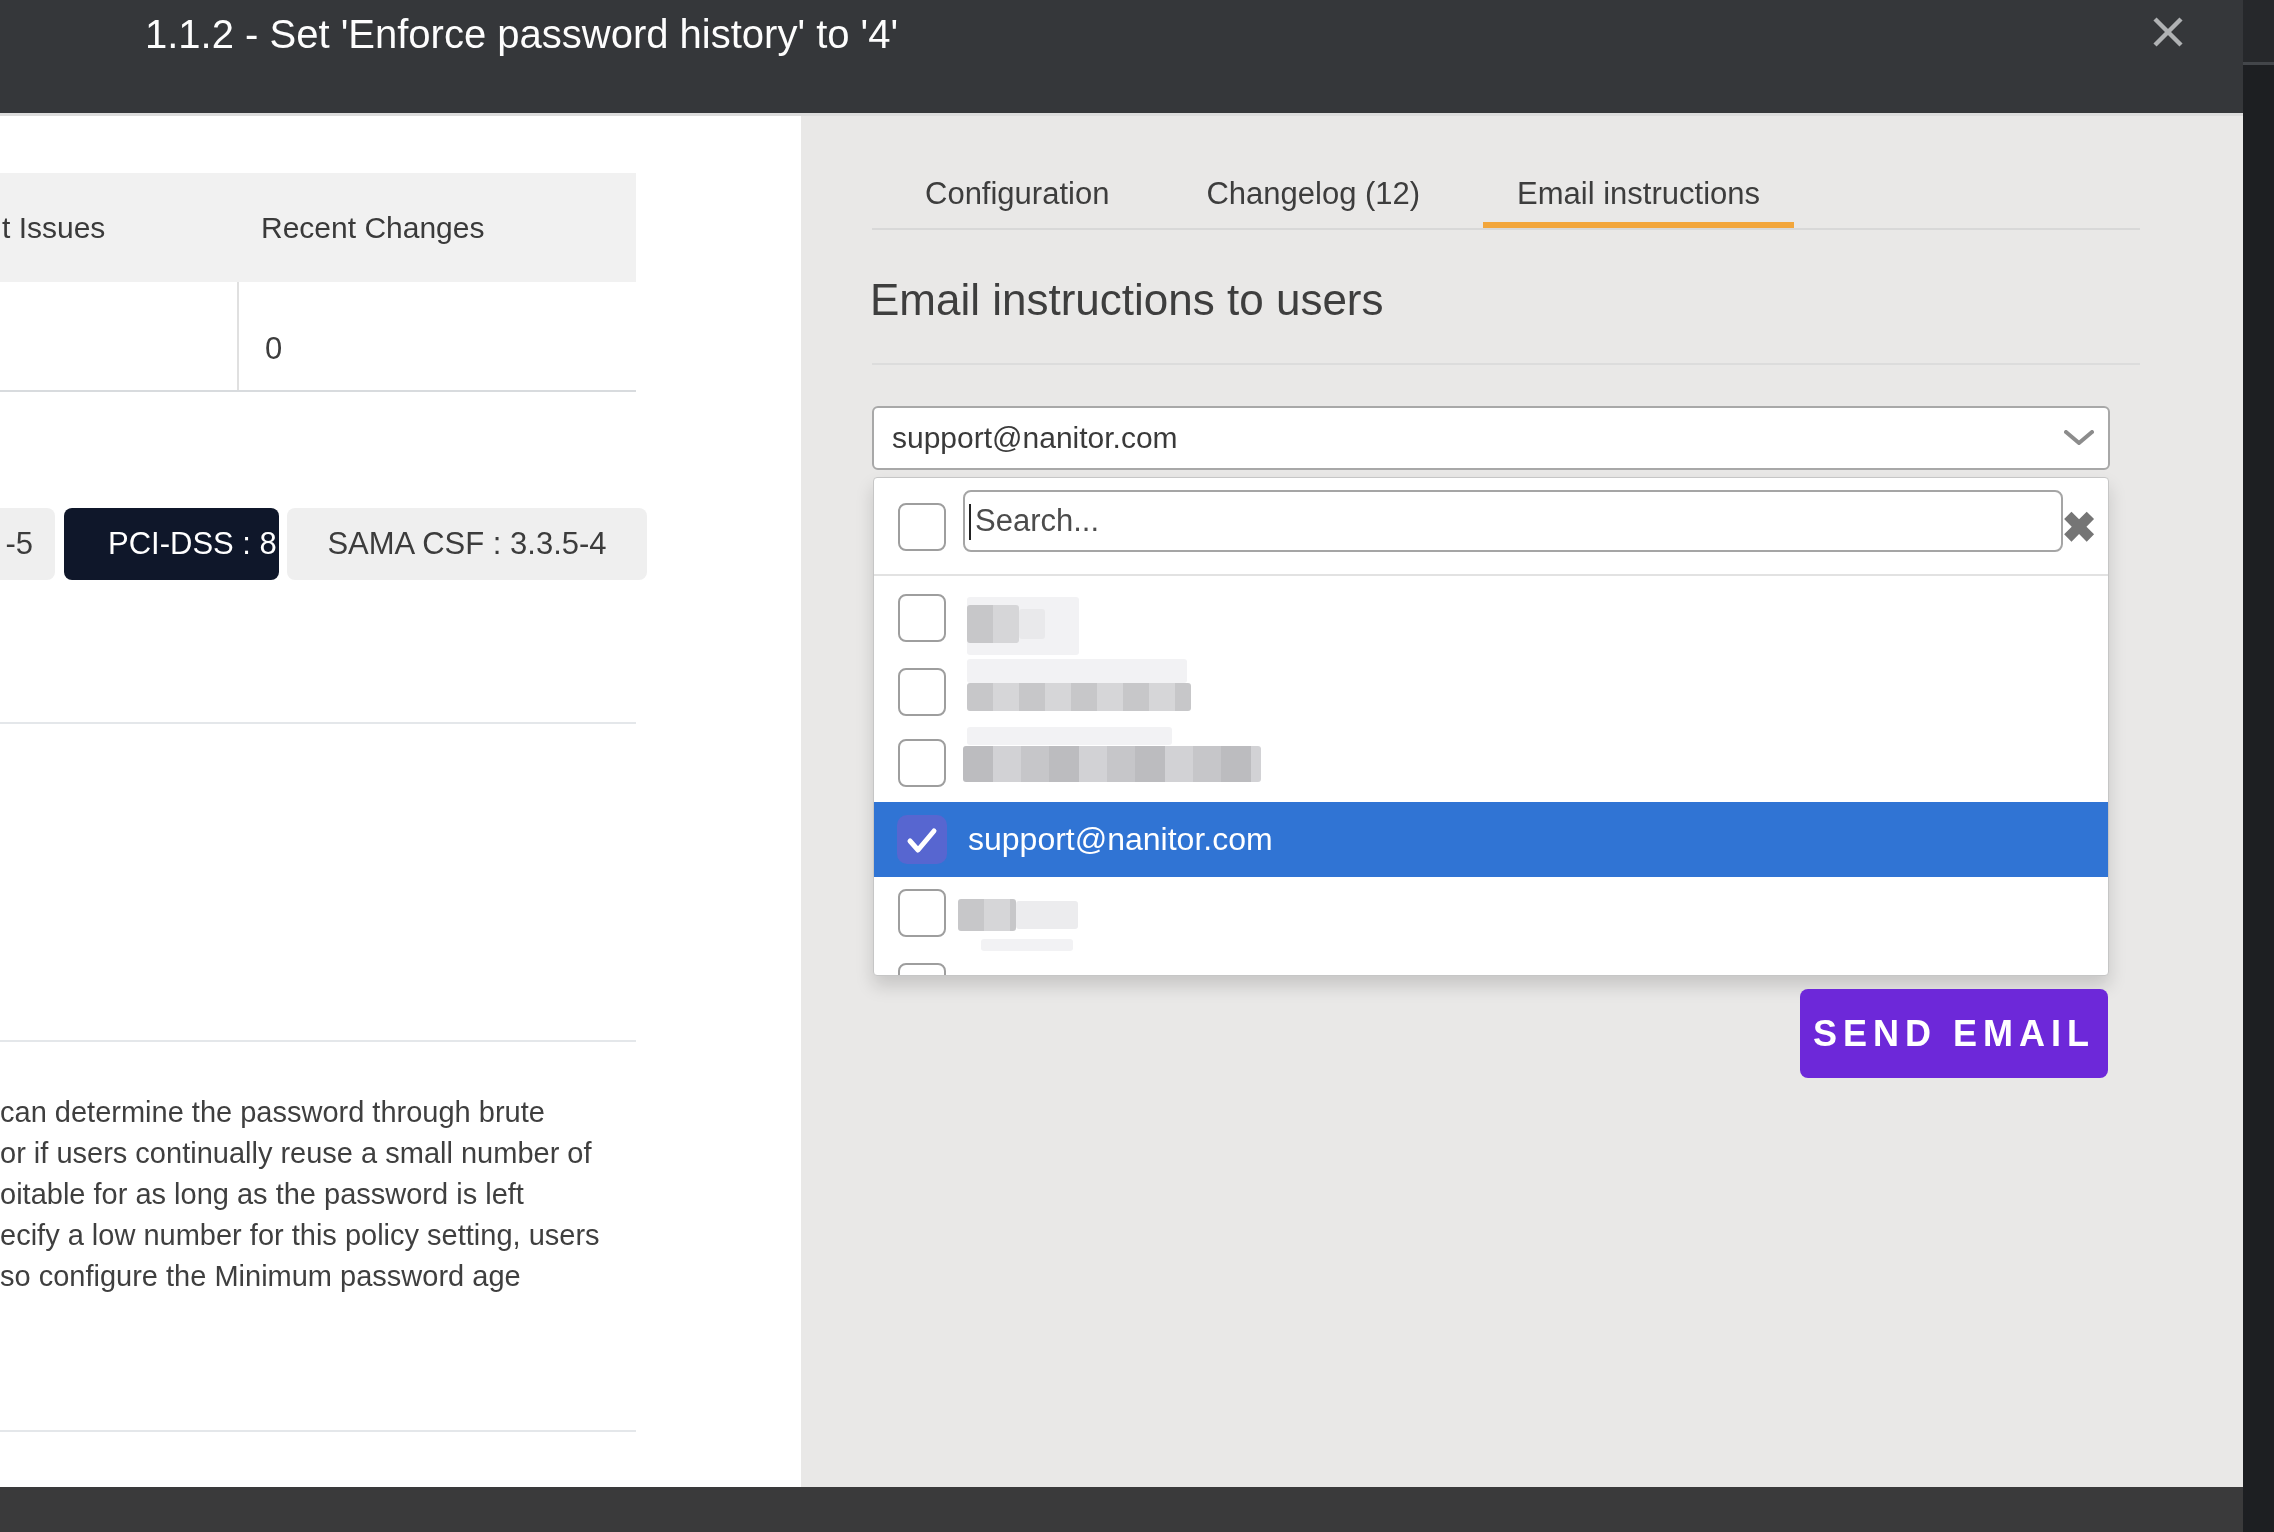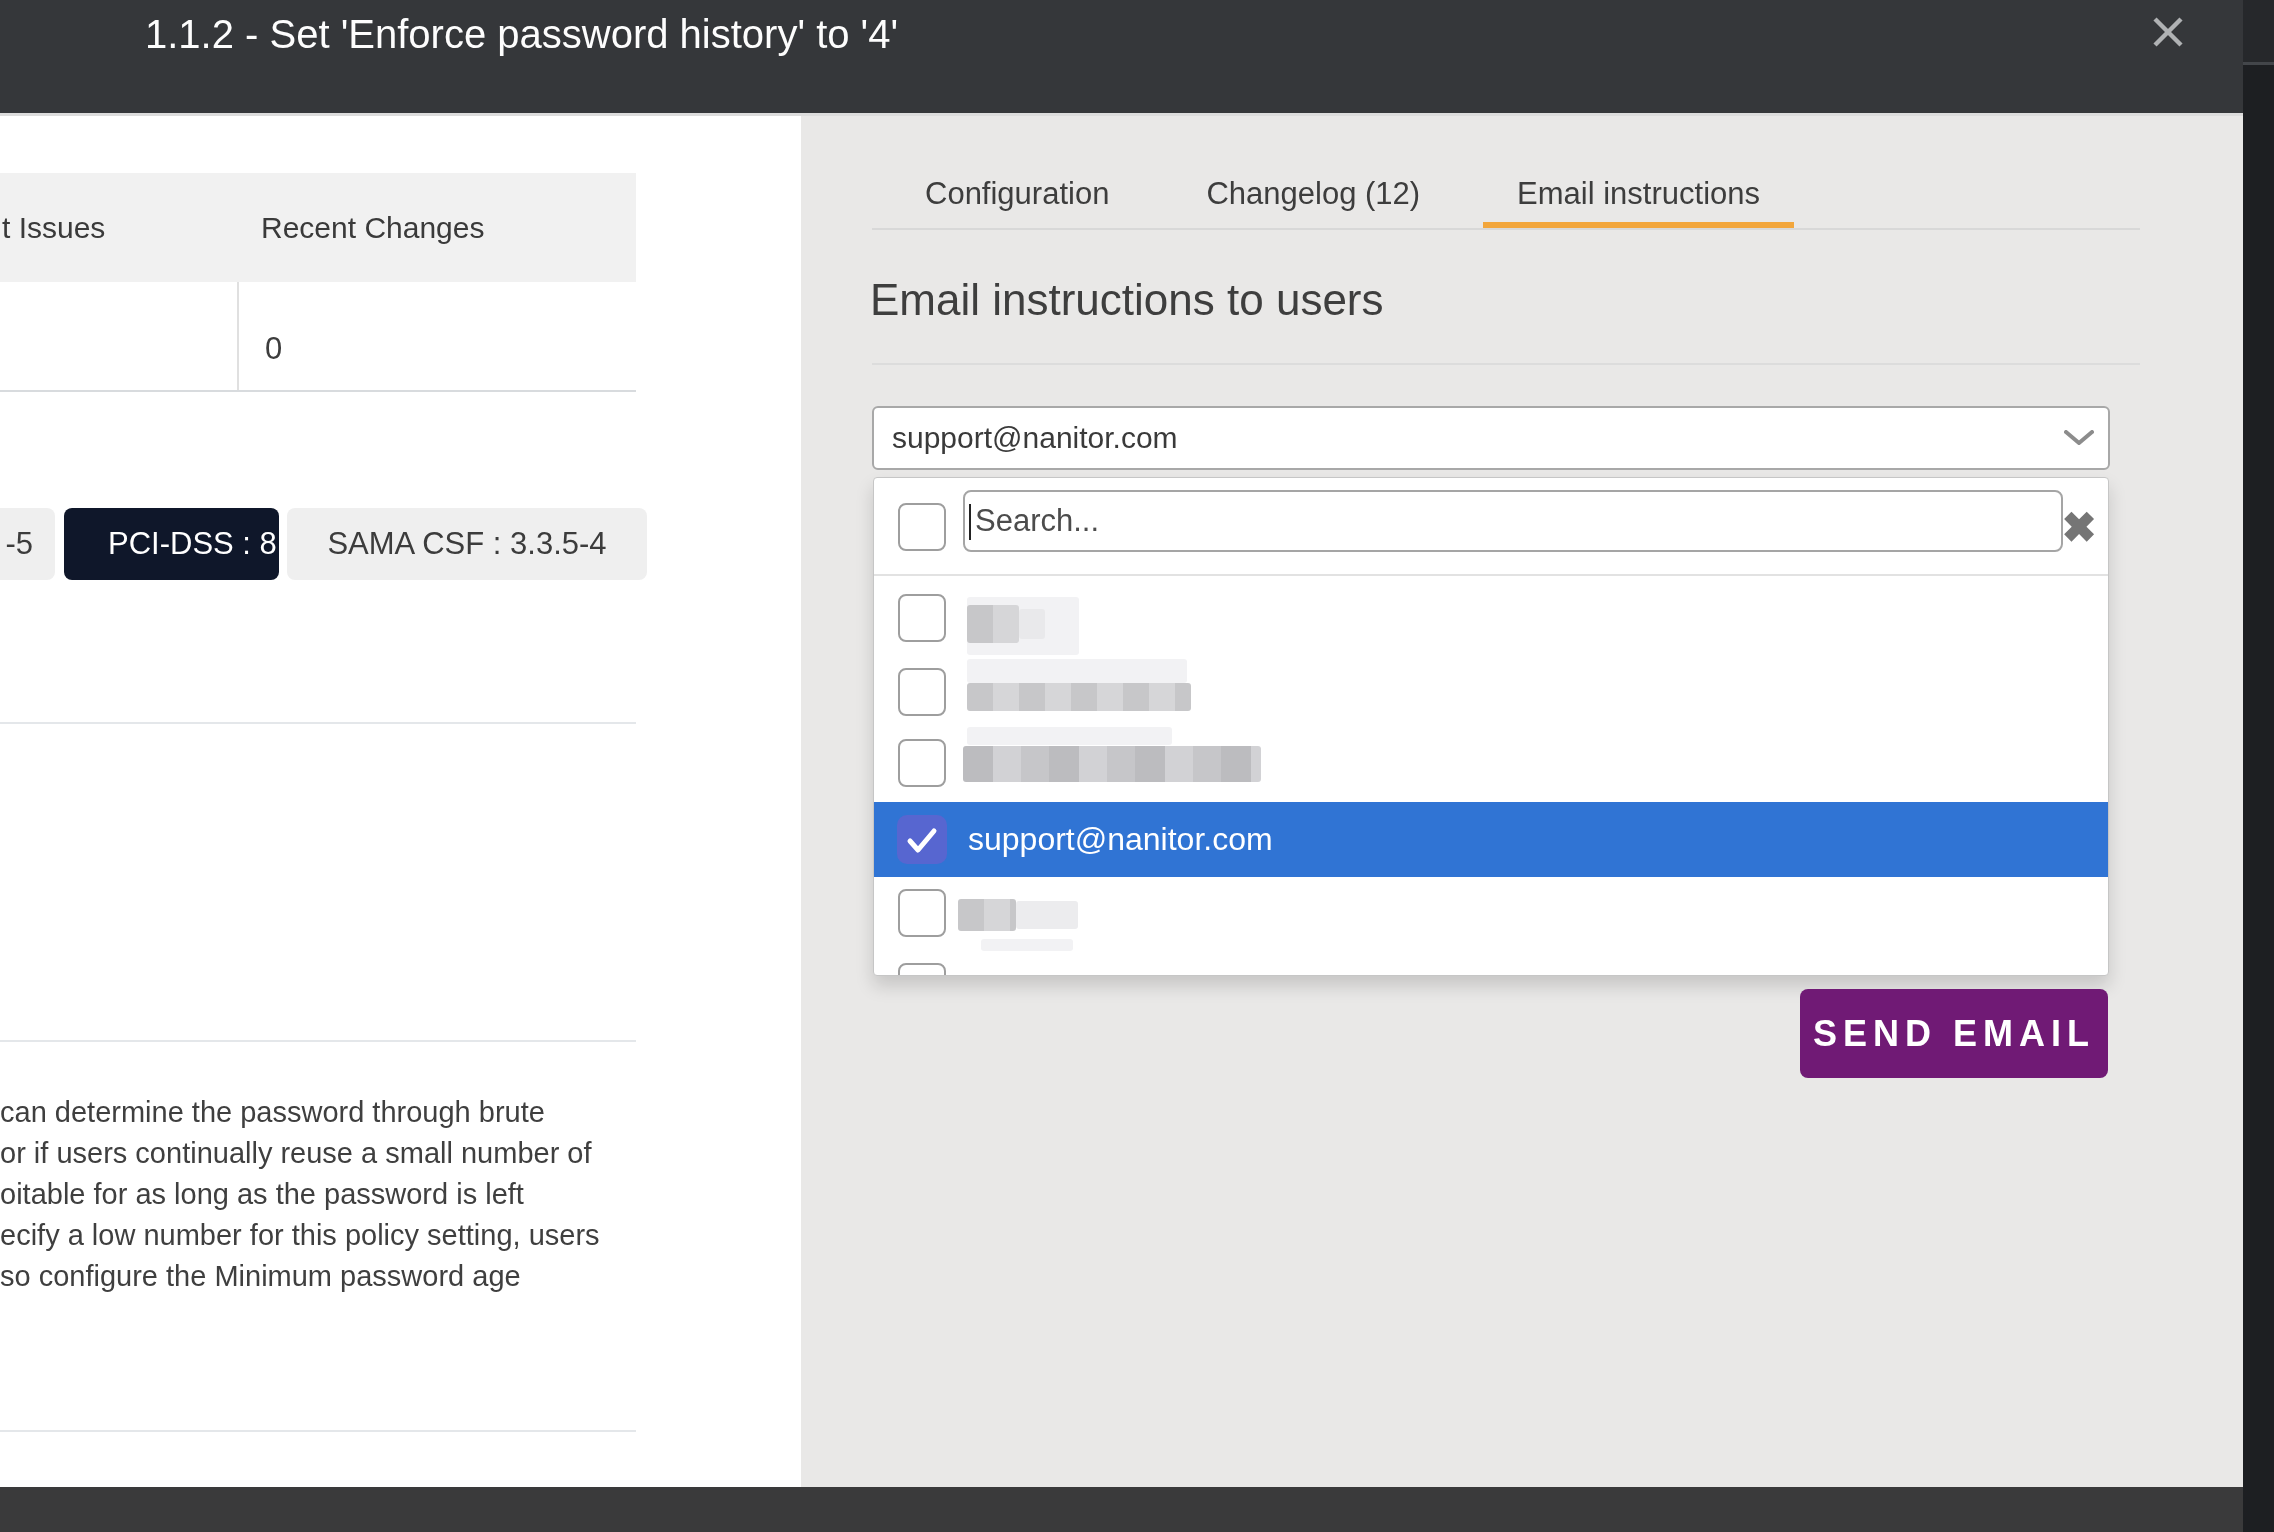--- a/index.html
+++ b/index.html
@@ -72,21 +72,21 @@
 
   .blur{position:absolute;border-radius:3px;}
   .px1{background:repeating-linear-gradient(90deg,#c7c7c9 0 26px,#d6d6d8 26px 52px);}
   .px2{background:repeating-linear-gradient(90deg,#bcbcbf 0 30px,#d2d2d5 30px 58px,#c6c6c9 58px 86px);}
   .halo{background:#f2f2f4;}
 
   #selected-row{position:absolute;left:0;top:324px;width:1236px;height:75px;background:#3074d4;cursor:pointer;}
   #selected-check{position:absolute;left:23px;top:13px;width:50px;height:49px;background:#5766d0;border-radius:10px;}
   #selected-label{position:absolute;left:94px;top:0;height:75px;line-height:75px;font-size:32px;color:#ffffff;white-space:nowrap;}
 
-  #send-btn{left:1800px;top:989px;width:308px;height:89px;background:#701a75;border:none;border-radius:8px;color:#fff;font-size:36px;font-weight:bold;letter-spacing:6px;cursor:pointer;font-family:"Liberation Sans",sans-serif;}
+  #send-btn{left:1800px;top:989px;width:308px;height:89px;background:#6d28d9;border:none;border-radius:8px;color:#fff;font-size:36px;font-weight:bold;letter-spacing:6px;cursor:pointer;font-family:"Liberation Sans",sans-serif;}
 </style>
 </head>
 <body>
 
 <div id="stage">
 
   <div class="abs" id="left-white"></div>
   <div class="abs" id="right-gray"></div>
   <div class="abs" id="header-seam"></div>
   <div class="abs" id="bottom-bar"></div>

